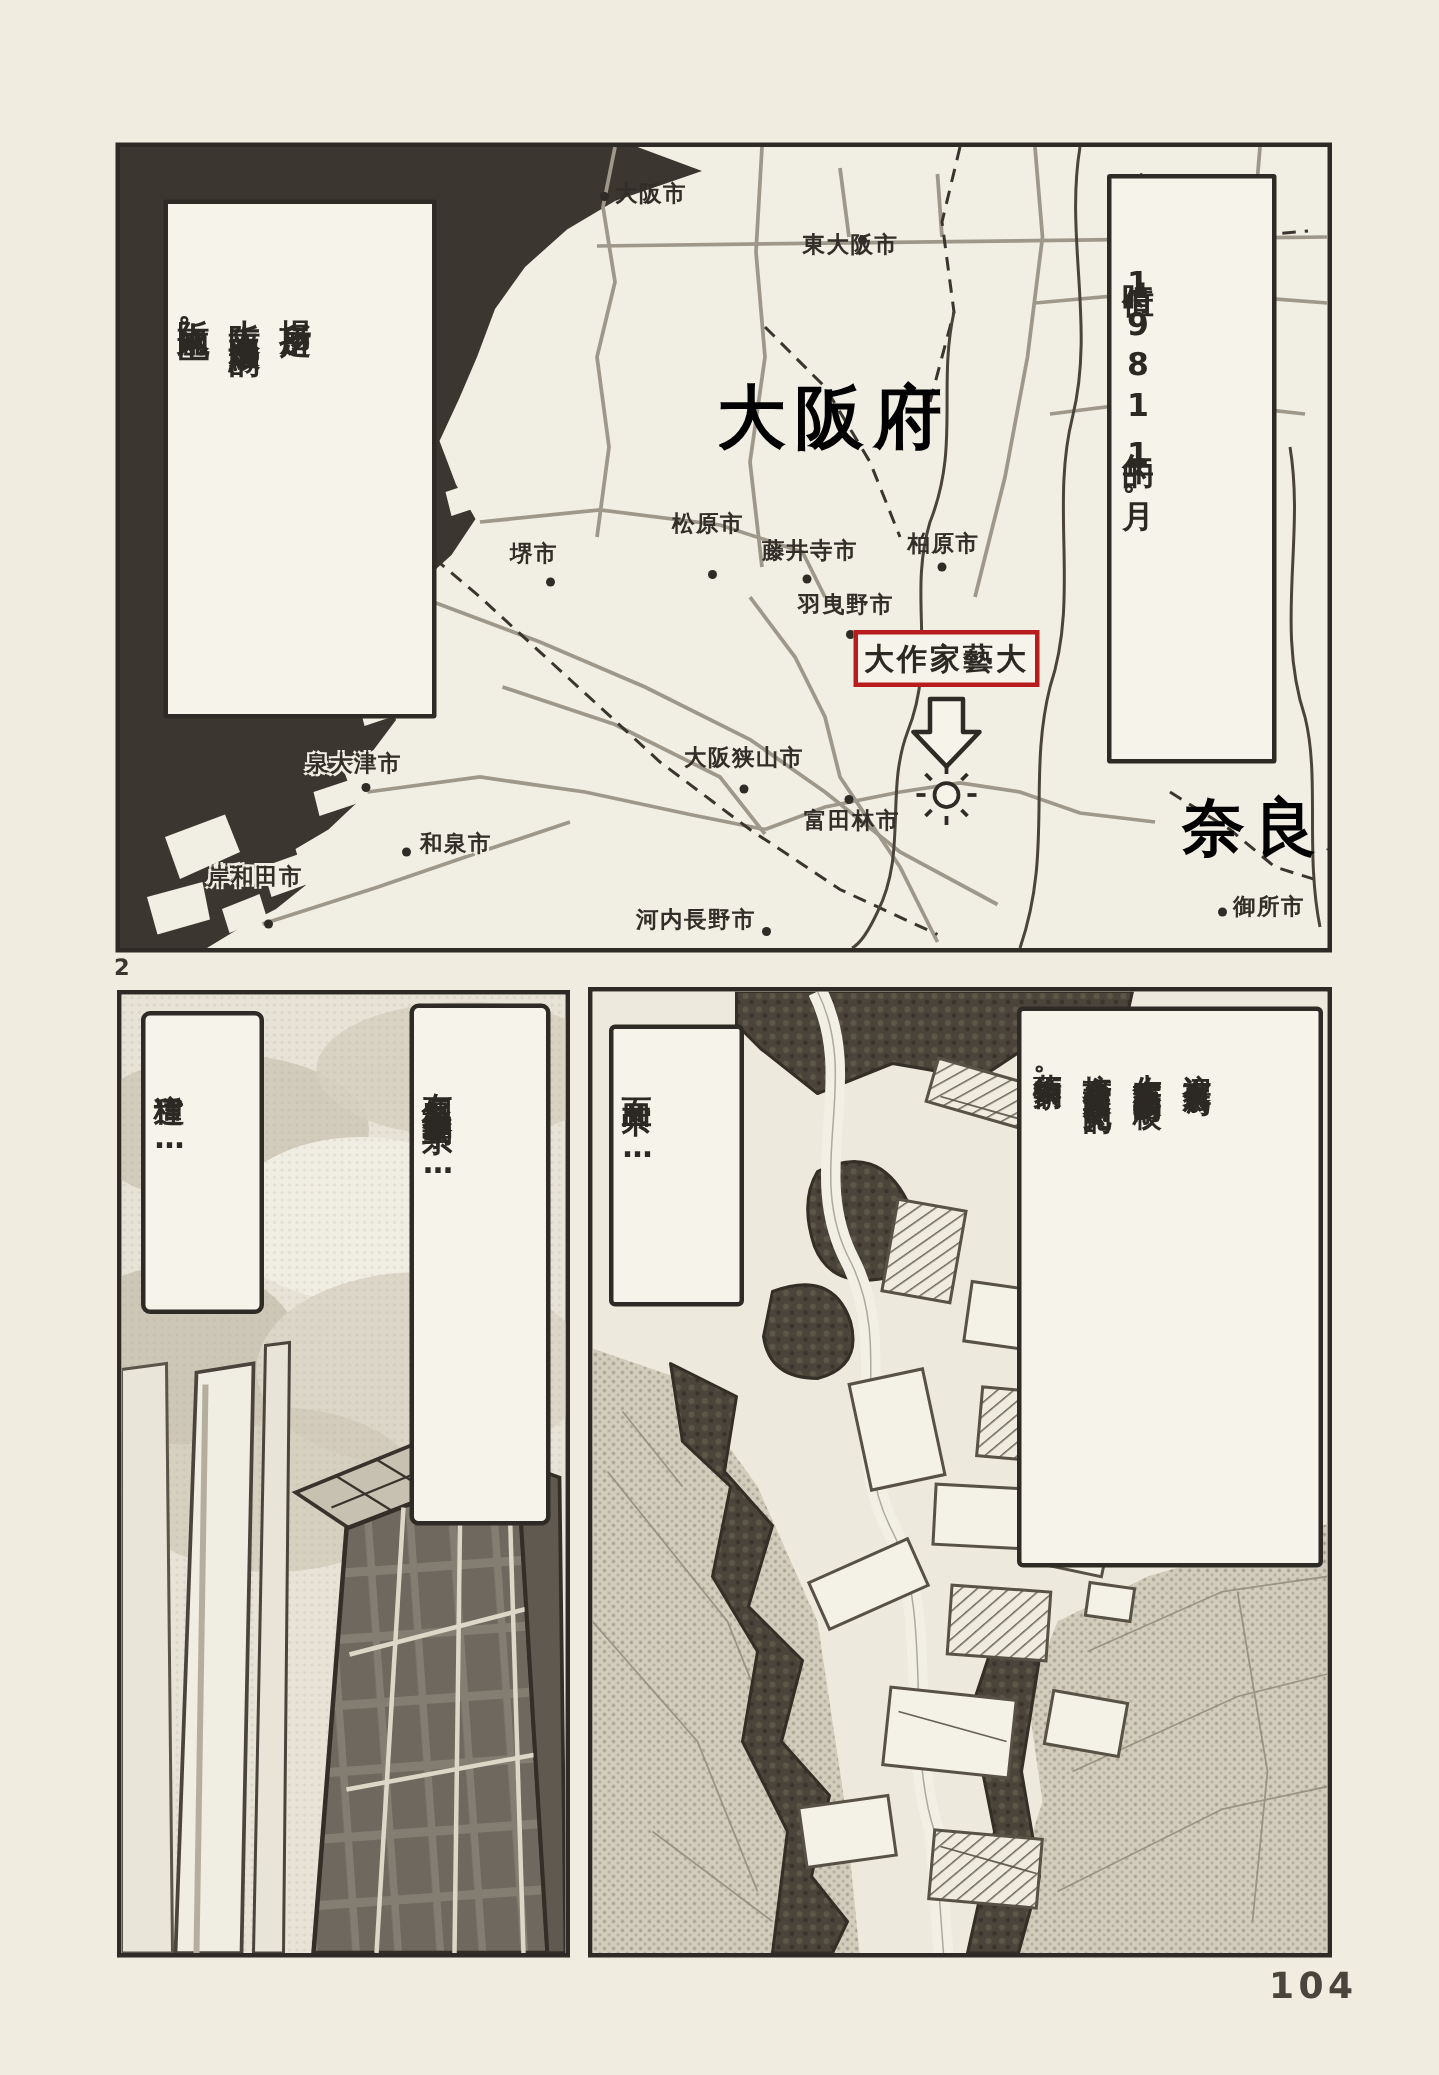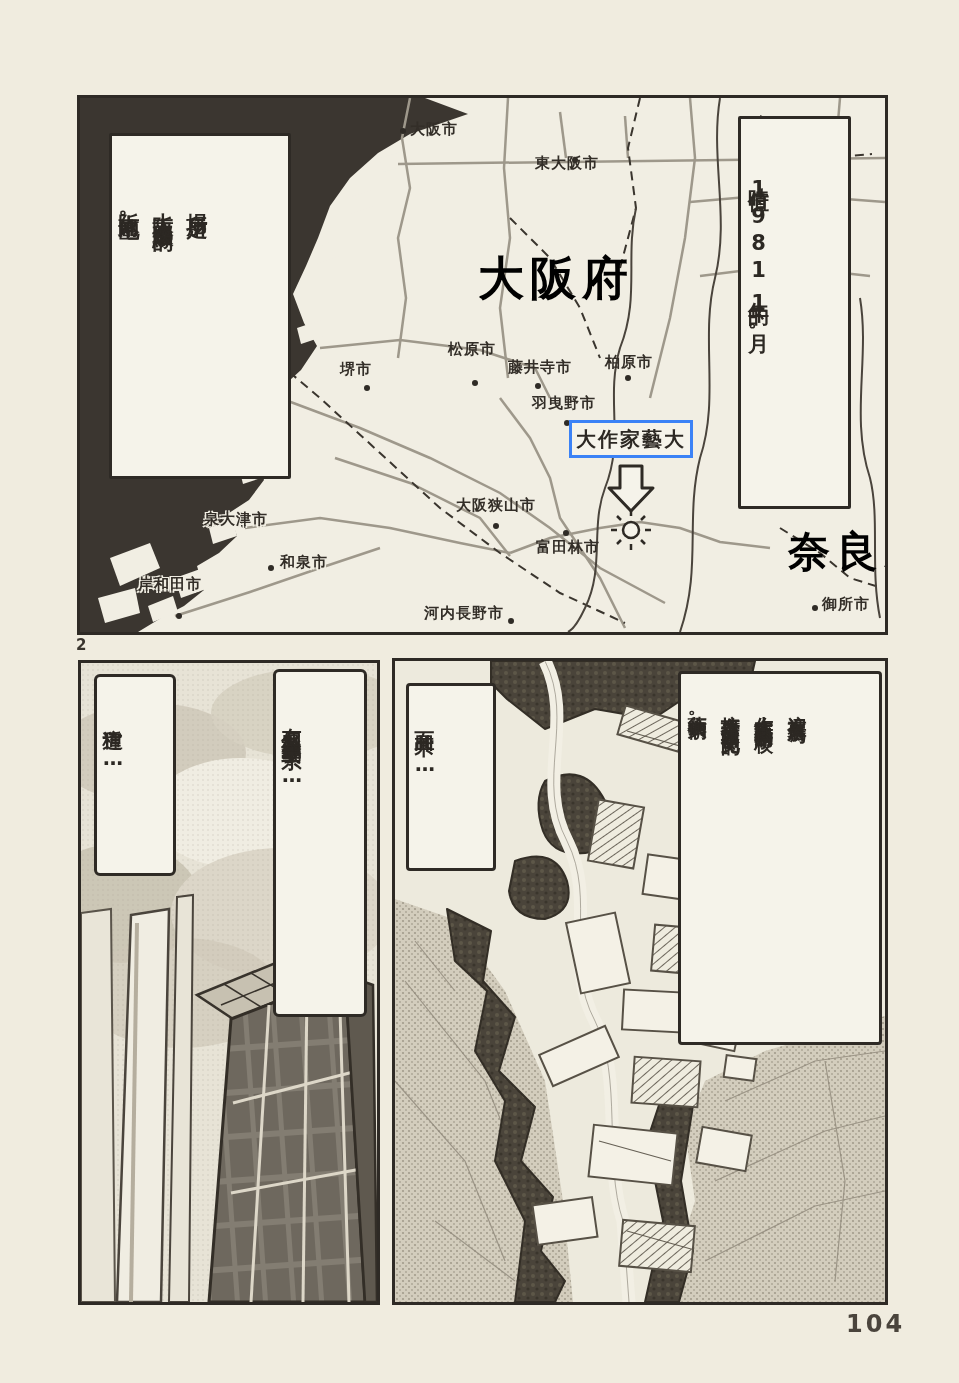--- a/index.html
+++ b/index.html
@@ -35,21 +35,21 @@
   }
   .mlabel.outl{
     text-shadow:-1.5px -1.5px 0 #f1eee3,1.5px -1.5px 0 #f1eee3,
                 -1.5px 1.5px 0 #f1eee3,1.5px 1.5px 0 #f1eee3;
   }
   .bigtitle{
     position:absolute;font-weight:800;color:#000000;
     letter-spacing:6px;white-space:nowrap;
   }
   .schoolbox{
-    position:absolute;background:#f5f3ea;border:3px solid #3b82f6;
+    position:absolute;background:#f5f3ea;border:3px solid #b91c1c;
     box-sizing:border-box;display:flex;align-items:center;justify-content:center;
     font-size:20px;font-weight:700;letter-spacing:2px;
   }
   .marker2{
     position:absolute;left:76px;top:636px;font-size:15px;font-weight:600;color:#3a352e;
   }
   .pageno{
     position:absolute;left:846px;top:1310px;font-size:24px;font-weight:800;
     color:#4a443c;letter-spacing:3px;
   }
@@ -149,21 +149,21 @@
     <div class="bigtitle" style="left:398px;top:150px;font-size:46px;">大阪府</div>
     <div class="bigtitle" style="left:690px;top:426px;font-size:42px;margin-left:18px;">奈良県</div>
 
     <div class="mlabel" style="left:330px;top:22px;">大阪市</div>
     <div class="mlabel" style="left:455px;top:56px;">東大阪市</div>
     <div class="mlabel outl" style="left:260px;top:262px;font-family:Liberation Mono, monospace;">堺市</div>
     <div class="mlabel" style="left:368px;top:242px;">松原市</div>
     <div class="mlabel" style="left:428px;top:260px;">藤井寺市</div>
     <div class="mlabel" style="left:525px;top:255px;">柏原市</div>
     <div class="mlabel" style="left:452px;top:296px;">羽曳野市</div>
-    <div class="mlabel outl" style="left:124px;top:412px;">泉大津市</div>
+    <div class="mlabel outl" style="left:124px;top:402px;">泉大津市</div>
     <div class="mlabel outl" style="left:200px;top:455px;">和泉市</div>
     <div class="mlabel outl" style="left:58px;top:477px;">岸和田市</div>
     <div class="mlabel" style="left:376px;top:398px;">大阪狭山市</div>
     <div class="mlabel" style="left:456px;top:440px;">富田林市</div>
     <div class="mlabel" style="left:344px;top:506px;text-align:right;">河内長野市</div>
     <div class="mlabel" style="left:742px;top:497px;">御所市</div>
 
     <div class="schoolbox" style="left:489px;top:322px;width:124px;height:38px;">大作家藝大</div>
 
     <div class="nbox" style="left:29px;top:35px;width:182px;height:346px;border-radius:2px;">

